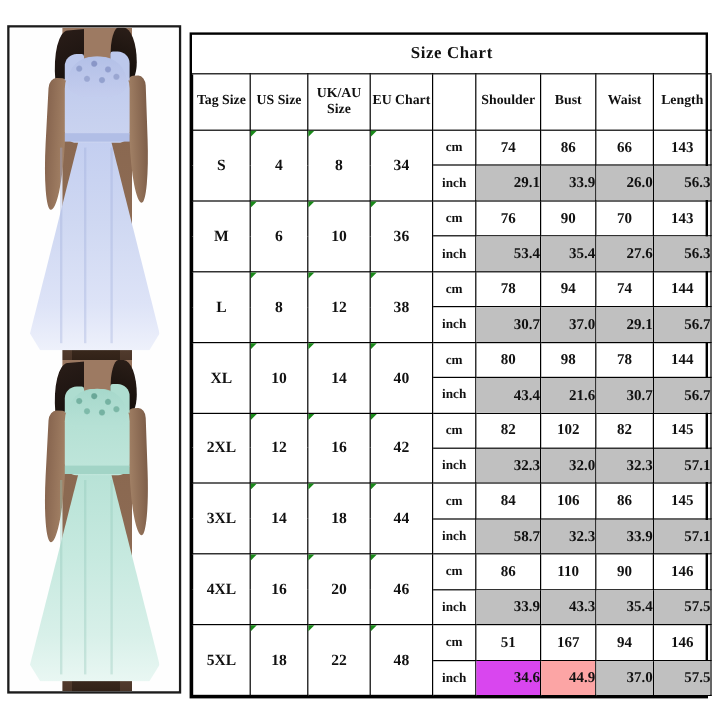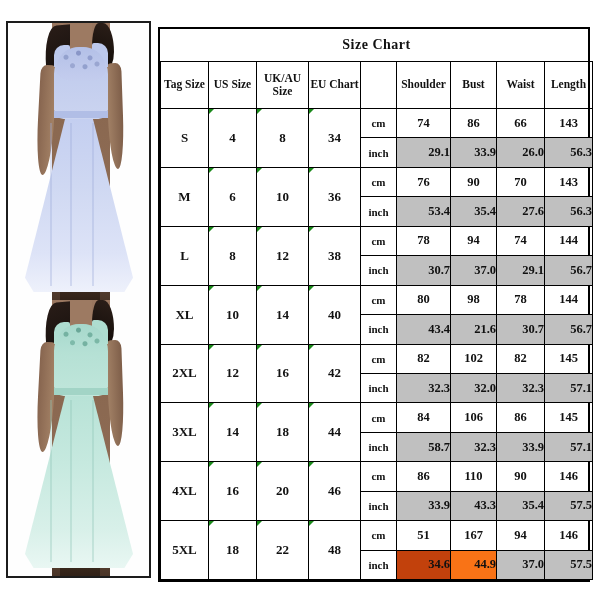--- a/index.html
+++ b/index.html
@@ -477,22 +477,22 @@
             <td class="size-cell" rowspan="2">22<span class="green-mark" style="border-top-color: rgb(26, 138, 26);"></span></td>
             <td class="size-cell" rowspan="2">48<span class="green-mark" style="border-top-color: rgb(26, 138, 26);"></span></td>
             <td class="unit-cell">cm</td>
             <td class="meas-cell">51</td>
             <td class="meas-cell">167</td>
             <td class="meas-cell">94</td>
             <td class="meas-cell">146</td>
           </tr>
           <tr class="inch-row">
             <td class="unit-cell">inch</td>
-            <td class="meas-cell" style="background: #c2410c;">34.6</td>
-            <td class="meas-cell" style="background: #f97316;">44.9</td>
+            <td class="meas-cell" style="background: #d946ef;">34.6</td>
+            <td class="meas-cell" style="background: #fca5a5;">44.9</td>
             <td class="meas-cell" style="background: rgb(192, 192, 192);">37.0</td>
             <td class="meas-cell" style="background: rgb(192, 192, 192);">57.5</td>
           </tr>
         </tbody>
     </table>
   </div>
 
 </div>
 
 </body></html>

